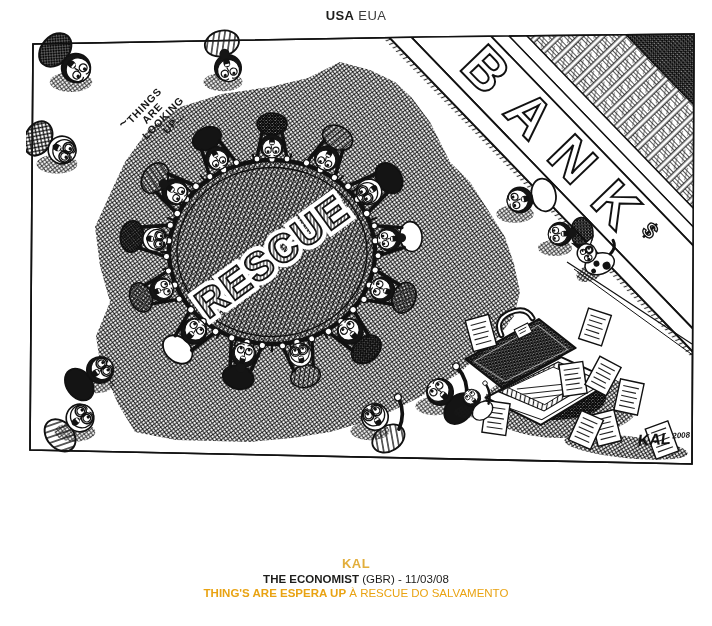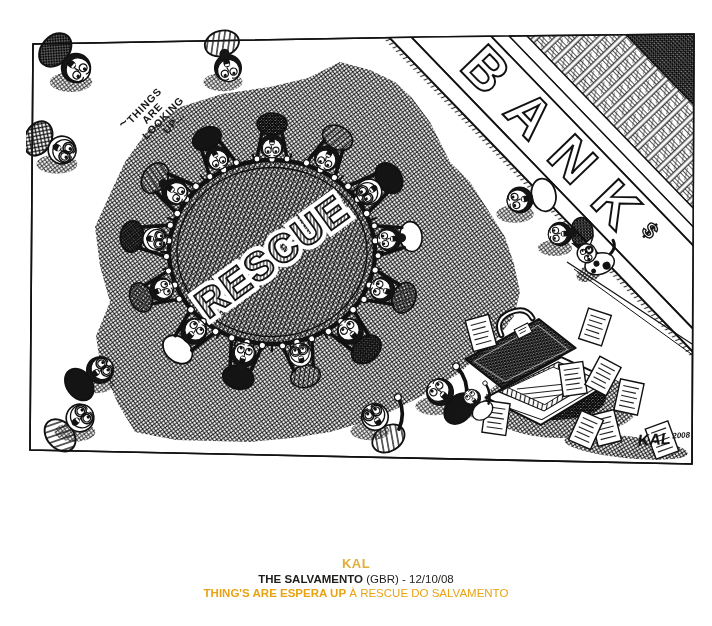--- a/index.html
+++ b/index.html
@@ -16,20 +16,23 @@
   .credits .author{color:#e2ae3b;font-weight:700;font-size:13px;letter-spacing:.5px;}
   .credits .pub{color:#1d1d1b;font-size:11.5px;margin-top:1px;}
   .credits .strong{font-weight:700;}
   .credits .title-line{color:#e9a312;font-size:11.5px;margin-top:1px;}
 </style>
 </head>
 <body>
 
 <div class="page">
 
+  <header class="site-header">
+    <span class="primary">USA</span><span class="secondary">EUA</span>
+  </header>
 
   <div class="cartoon-wrap">
     <svg id="cartoon-svg" viewBox="0 0 680 452">
       <defs>
         <pattern id="pTramp" width="4.6" height="4.6" patternUnits="userSpaceOnUse" patternTransform="rotate(22)">
           <line x1="2.3" y1="0" x2="2.3" y2="4.6" stroke="#1b1b1b" stroke-width="1.15"></line>
         </pattern>
         <pattern id="pLet" width="3.4" height="3.4" patternUnits="userSpaceOnUse" patternTransform="rotate(35)">
           <line x1="1.7" y1="0" x2="1.7" y2="3.4" stroke="#111" stroke-width="1"></line>
         </pattern>
@@ -643,22 +646,22 @@
             <circle cx="0" cy="-0.6" r="1.3" fill="#111"></circle>
             <ellipse cx="0" cy="2.8" rx="1.6" ry="1.9" fill="#111"></ellipse>
           </g>
         </g>
     </svg>
   </div>
 
   <footer class="credits">
     <div class="author">KAL</div>
     <div class="pub">
-      <span class="strong">THE SALVAMENTO</span>
-      <span>(GBR) - 12/10/08</span>
+      <span class="strong">THE ECONOMIST</span>
+      <span>(GBR) - 11/03/08</span>
     </div>
     <div class="title-line">
       <span class="strong">THING'S ARE ESPERA UP</span>
       <span>À RESCUE DO SALVAMENTO</span>
     </div>
   </footer>
 
 </div>
 
 </body></html>

